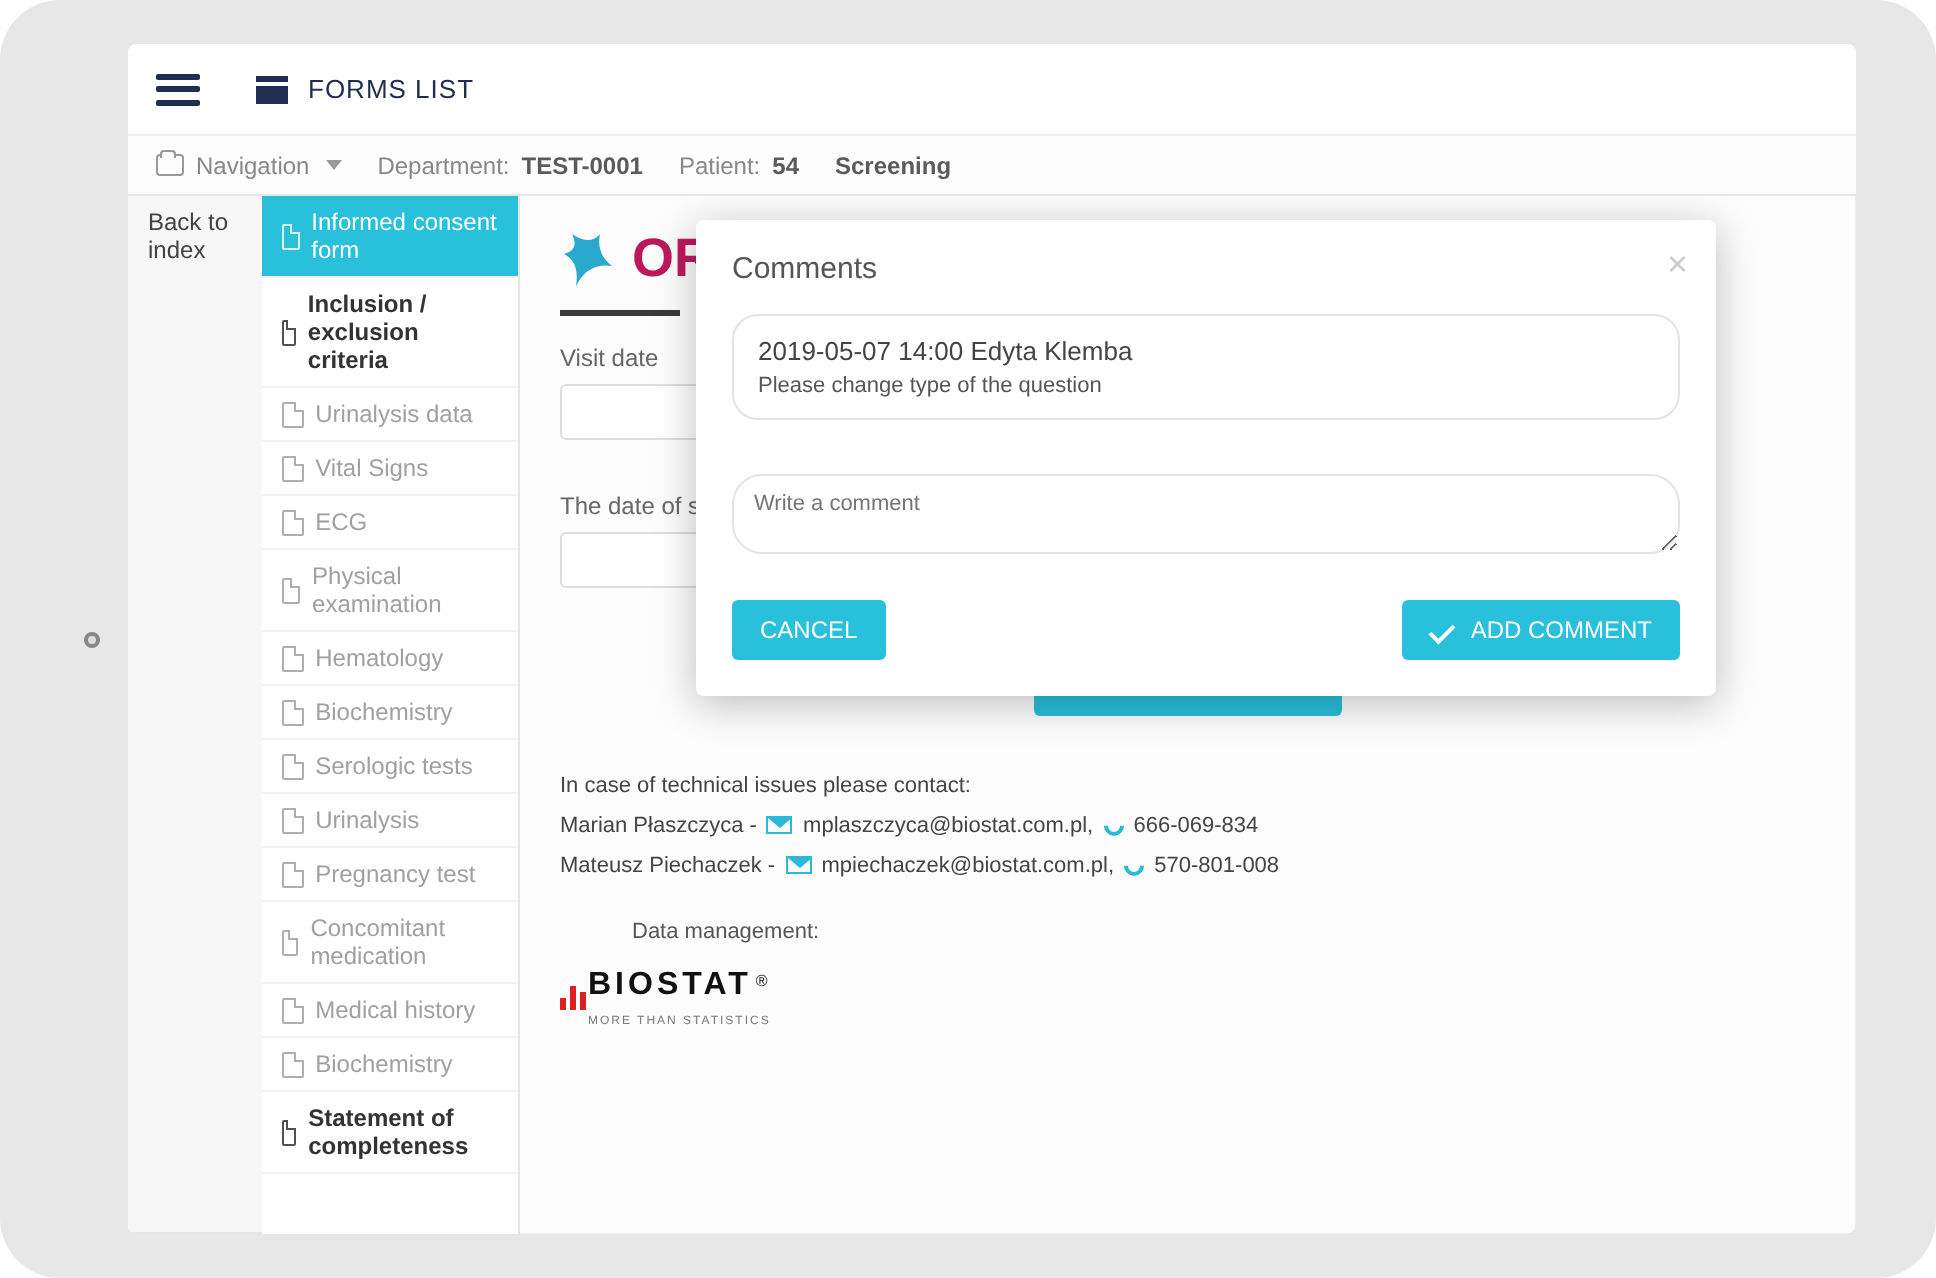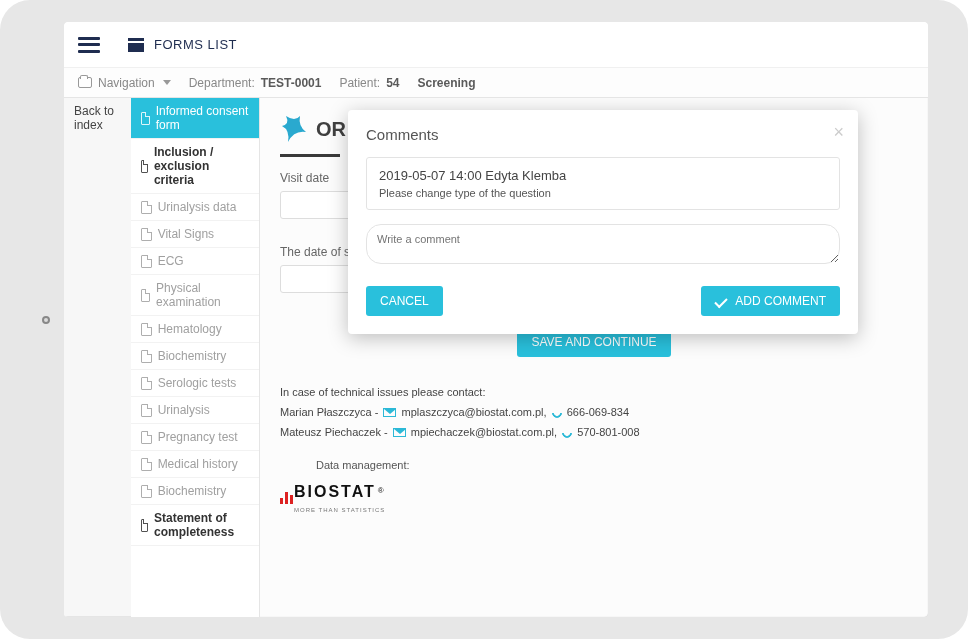--- a/index.html
+++ b/index.html
@@ -51,21 +51,21 @@
   .nav-item{display:flex;align-items:center;gap:6px;padding:6px 10px;color:var(--muted);border-bottom:1px solid #f2f2f2;cursor:pointer}
   .nav-item.active{background:var(--teal);color:#fff}
   .nav-item.bold{color:#333;font-weight:bold}
   .doc-icon{width:11px;height:13px;border:1px solid currentColor;border-radius:1px;position:relative;opacity:.85}
   .doc-icon::after{content:"";position:absolute;right:-1px;top:-1px;width:4px;height:4px;background:#fff;border-left:1px solid currentColor;border-bottom:1px solid currentColor}
   .nav-item.active .doc-icon::after{background:var(--teal)}
   .main{flex:1;padding:16px 20px;overflow:auto;color:#444;font-size:12px}
   .logo-row{display:flex;align-items:center;gap:6px}
   .ribbon{width:30px;height:30px;position:relative}
   .ribbon svg{width:30px;height:30px}
-  .logo-txt{font-size:20px;font-weight:bold;color:#404040}
+  .logo-txt{font-size:27px;font-weight:bold;color:#be185d}
   .divider{height:3px;width:60px;background:#3a3a3a;margin:10px 0 14px}
   .field-label{color:#666;margin:8px 0 6px}
   .field-input{width:100%;max-width:520px;height:28px;border:1px solid #ddd;border-radius:3px;background:#fff}
   .save-row{text-align:center;margin:34px 0 26px}
   .btn{display:inline-flex;align-items:center;gap:6px;border:none;border-radius:3px;padding:8px 14px;color:#fff;background:var(--teal);font-size:12px;cursor:pointer}
   .footer{font-size:11px;color:#444;line-height:1.8}
   .mailico{display:inline-block;width:13px;height:9px;border:1px solid var(--teal2);position:relative;vertical-align:middle;margin:0 2px}
   .mailico::after{content:"";position:absolute;left:0;right:0;top:0;border-left:6px solid transparent;border-right:6px solid transparent;border-top:5px solid var(--teal2)}
   .phoneico{display:inline-block;width:10px;height:10px;border:2px solid var(--teal2);border-radius:50%;border-right-color:transparent;border-top-color:transparent;transform:rotate(-45deg);vertical-align:middle;margin:0 2px}
   .dm-label{font-size:11px;color:#555;margin:14px 0 2px 36px}
@@ -75,21 +75,21 @@
   .biostat-txt{font-size:16px;font-weight:900;letter-spacing:2px;color:#111;position:relative}
   .biostat-sub{font-size:6px;letter-spacing:1px;color:#777;margin-top:-2px}
   .reg{font-size:8px;vertical-align:super;color:#111;margin-left:2px}
 
   .modal{
     position:absolute;left:284px;top:12px;width:510px;background:#fff;border-radius:4px;
     box-shadow:0 4px 20px rgba(0,0,0,.25);padding:16px 18px 18px;z-index:50
   }
   .modal-title{font-size:15px;color:#555;margin-bottom:14px}
   .modal-close{position:absolute;right:14px;top:12px;color:#ccc;font-size:18px;cursor:pointer}
-  .comment-box{border:1px solid #e3e3e3;border-radius:3px;padding:10px 12px;margin-bottom:14px}
+  .comment-box{border:1px solid #e3e3e3;border-radius:13px;padding:10px 12px;margin-bottom:27px}
   .comment-meta{font-size:13px;color:#444;margin-bottom:4px}
   .comment-body{font-size:11px;color:#555}
   .comment-input{width:100%;height:40px;border:1px solid #e3e3e3;border-radius:15px;padding:8px 10px;font-size:11px;color:#888;resize:vertical}
   .modal-actions{display:flex;justify-content:space-between;margin-top:18px}
   .check{display:inline-block;width:12px;height:7px;border-left:2px solid #fff;border-bottom:2px solid #fff;transform:rotate(-45deg);margin-right:2px}
 </style>
 </head>
 <body>
 
 <div class="tablet">
@@ -165,20 +165,24 @@
               <span class="doc-icon"></span>
               <span>Serologic tests</span>
             </div>
             <div class="nav-item">
               <span class="doc-icon"></span>
               <span>Urinalysis</span>
             </div>
             <div class="nav-item">
               <span class="doc-icon"></span>
               <span>Pregnancy test</span>
+            </div>
+            <div class="nav-item">
+              <span class="doc-icon"></span>
+              <span>Concomitant medication</span>
             </div>
             <div class="nav-item">
               <span class="doc-icon"></span>
               <span>Medical history</span>
             </div>
             <div class="nav-item">
               <span class="doc-icon"></span>
               <span>Biochemistry</span>
             </div>
             <div class="nav-item bold">

